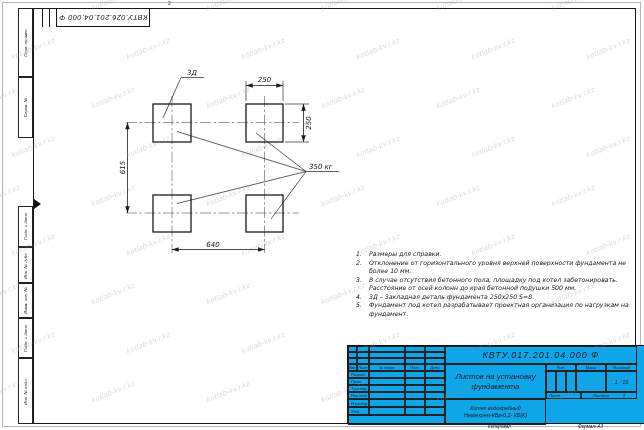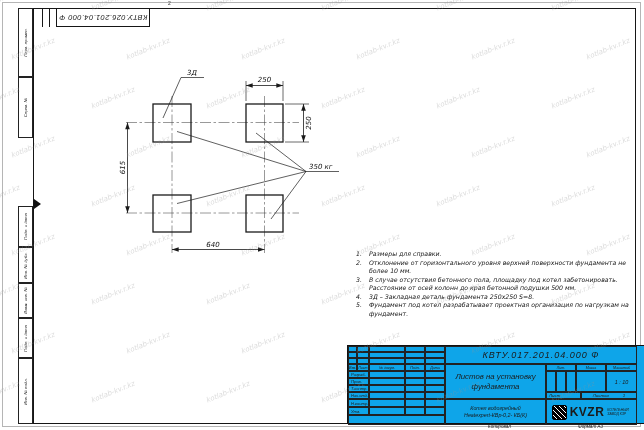--- a/index.html
+++ b/index.html
@@ -247,25 +247,20 @@
     <div class="tc" style="left:218px;top:25px;width:10px;height:21px;"></div>
     <div class="tc" style="left:228px;top:25px;width:30px;height:21px;"></div>
     <div class="tc small-val" style="left:258px;top:25px;width:31px;height:21px;">1 : 10</div>
 
     <div class="tc sheetrow lbl" style="left:198px;top:46px;width:35px;height:7px;">Лист</div>
     <div class="tc sheetrow" style="left:233px;top:46px;width:56px;height:7px;gap:14px;">
       <span>Листов</span>
       <span>1</span>
     </div>
 
-    <div class="tc logo-cell" style="left:198px;top:53px;width:91px;height:26px;">
-      <div class="logo-mark"></div>
-      <div class="logo-word">KVZR</div>
-      <div class="logo-sub">КОТЕЛЬНЫЙ ЗАВОД КЗР</div>
-    </div>
   </div>
 
   <span class="footer-txt" style="left:488px;top:424px;">Копировал</span>
   <span class="footer-txt" style="left:578px;top:424px;">Формат А3</span>
 
   <div id="wm">
       <span style="left: -25px; top: -4px;">kotlab-kv.r.kz</span>
       <span style="left: 90px; top: -4px;">kotlab-kv.r.kz</span>
       <span style="left: 205px; top: -4px;">kotlab-kv.r.kz</span>
       <span style="left: 320px; top: -4px;">kotlab-kv.r.kz</span>

